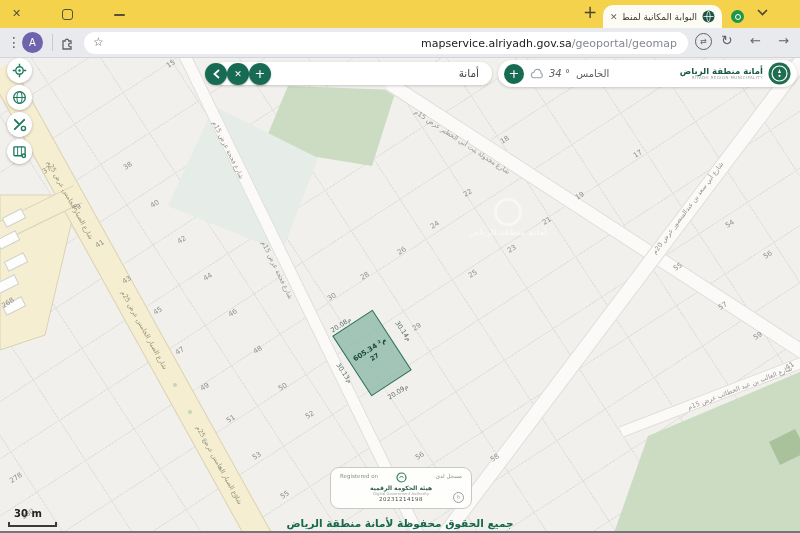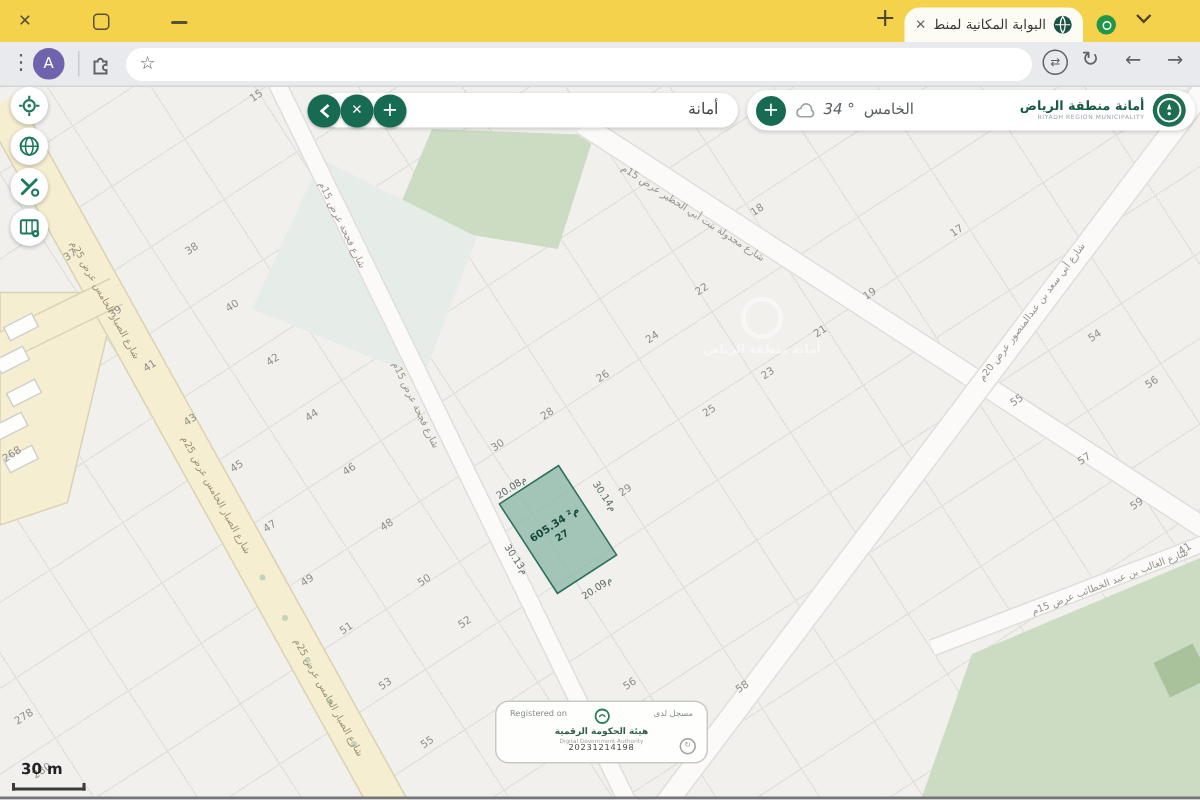--- a/index.html
+++ b/index.html
@@ -141,20 +141,21 @@
     <span class="kebab">⋮</span>
     <span class="avatar">A</span>
     <span class="tb-div"></span>
     <span class="ext-ic">
       <svg width="17" height="17" viewBox="0 0 17 17">
           <path d="M4 7h2.1a1.8 1.8 0 1 1 3.6 0H12v2.3a1.8 1.8 0 1 0 0 3.4V15H4z" fill="none" stroke="#5F6368" stroke-width="1.3"></path>
         </svg>
     </span>
     <div class="omnibox">
       <span class="omni-star">☆</span>
+      <span class="omni-url"><span class="dom">mapservice.alriyadh.gov.sa</span><span class="path">/geoportal/geomap</span></span>
     </div>
     <span class="circbtn">⇄</span>
     <span class="tb-ic" style="left:721px;top:4px;font-size:14px;">↻</span>
     <span class="tb-ic" style="left:750px;top:5px;font-size:13px;">←</span>
     <span class="tb-ic" style="left:778px;top:5px;font-size:13px;">→</span>
   </div>
 
   <div class="map">
     <div class="grid"></div>
 
@@ -329,15 +330,16 @@
             <circle cx="5.5" cy="5.5" r="4.5" fill="none" stroke="#2E7D5B" stroke-width="1.2"></circle>
             <path d="M3.5 6c1-2 3-2 4 0" stroke="#2E7D5B" stroke-width="1" fill="none"></path>
           </svg>
         <div class="dga-ar">هيئة الحكومة الرقمية</div>
         <div class="dga-en">Digital Government Authority</div>
         <div class="dga-num">20231214198</div>
       </div>
       <span class="reg-ic">↻</span>
     </div>
 
+    <div class="copyright">جميع الحقوق محفوظة لأمانة منطقة الرياض</div>
     <div class="bottom-edge"></div>
   </div>
 </div>
 
 </body></html>

